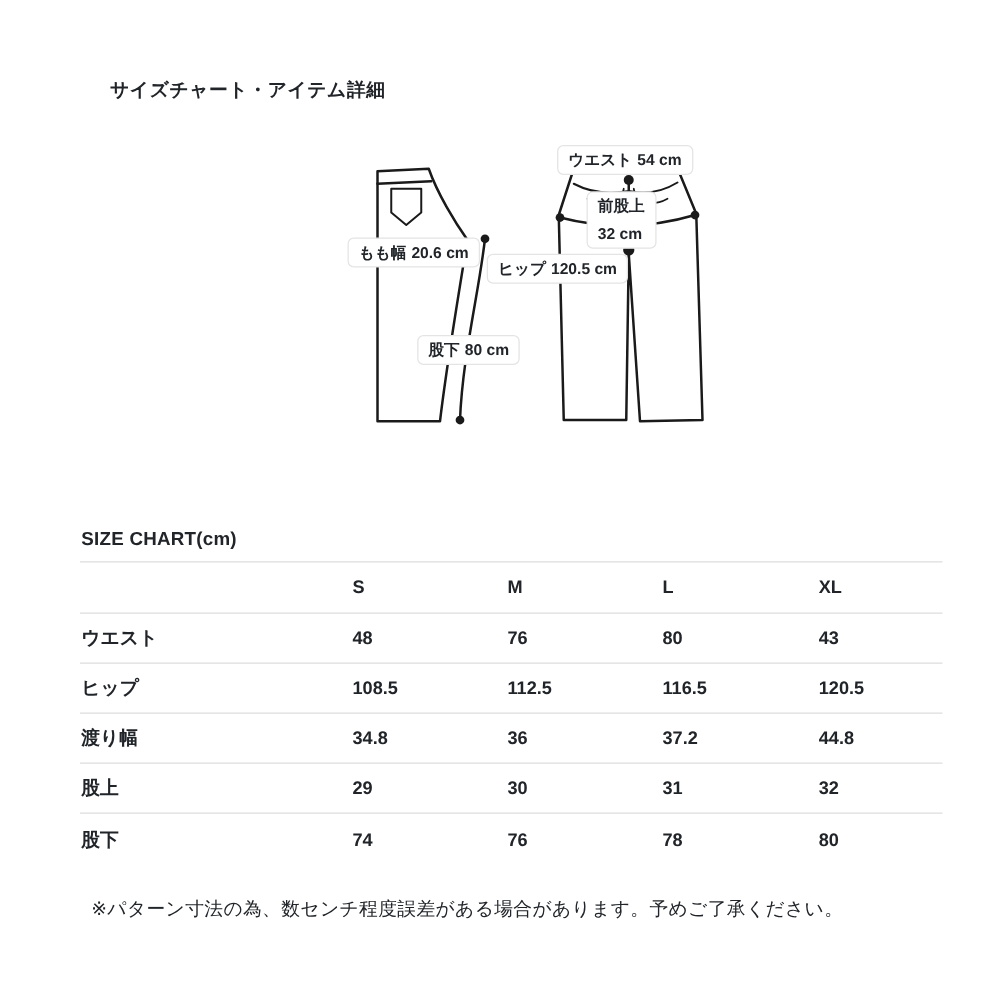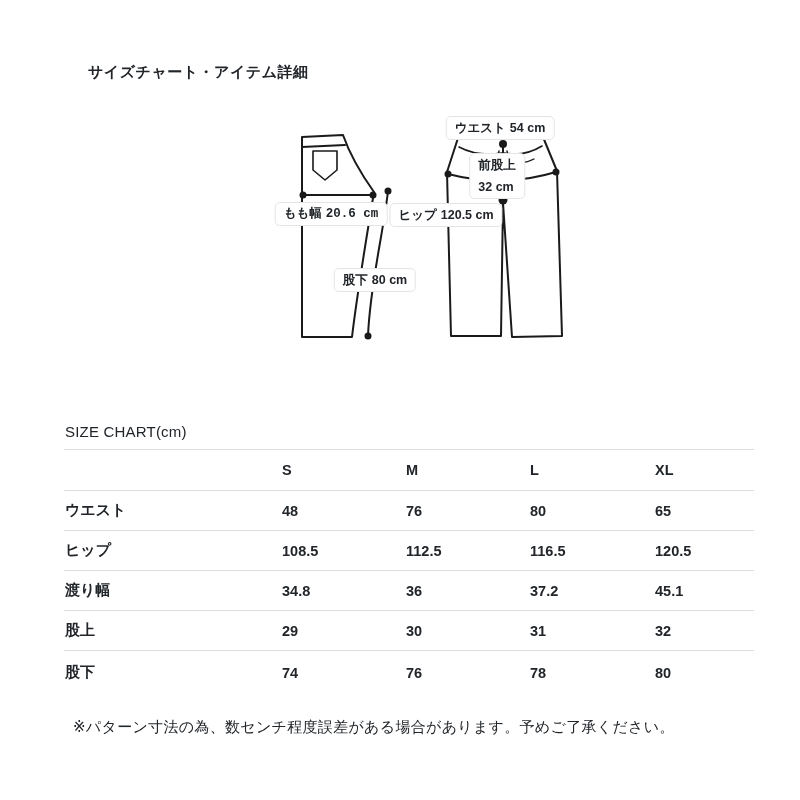--- a/index.html
+++ b/index.html
@@ -26,21 +26,21 @@
     background: #ffffff;
     border: 1px solid #e4e4e4;
     border-radius: 5px;
     padding: 2px 8px;
     display: inline-flex; gap: 4px; align-items: baseline;
     font-size: 12.5px; font-weight: 700; line-height: 1.45;
     color: #212529; white-space: nowrap;
   }
   .chart-title {
     position: absolute; left: 65px; top: 423px;
-    font-size: 15px; font-weight: 400; letter-spacing: 0.2px;
+    font-size: 15px; font-weight: 700; letter-spacing: 0.2px;
   }
   .size-table {
     position: absolute; left: 64px; top: 449px; width: 690px;
     border-top: 1px solid #dddddd;
   }
   .trow {
     display: grid;
     grid-template-columns: 217px 124px 124px 125px 1fr;
     align-items: center;
     height: 39px;
@@ -102,21 +102,21 @@
   </svg>
 
   <div class="chip" style="left:500px; top:116px;">
     <span>ウエスト</span>
     <span>54 cm</span>
   </div>
   <div class="chip" style="left:497px; top:153px;flex-direction:column;">
     <span>前股上</span>
     <span>32 cm</span>
   </div>
-  <div class="chip" style="left:331px; top:202px;font-family:Liberation Mono, monospace;">
+  <div class="chip" style="left:331px; top:190px;">
     <span>もも幅</span>
     <span>20.6 cm</span>
   </div>
   <div class="chip" style="left:446px; top:203px;">
     <span>ヒップ</span>
     <span>120.5 cm</span>
   </div>
   <div class="chip" style="left:375px; top:268px;">
     <span>股下</span>
     <span>80 cm</span>
@@ -130,35 +130,35 @@
       <div class="tcell">S</div>
       <div class="tcell">M</div>
       <div class="tcell">L</div>
       <div class="tcell">XL</div>
     </div>
     <div class="trow">
       <div class="tcell label">ウエスト</div>
       <div class="tcell">48</div>
       <div class="tcell">76</div>
       <div class="tcell">80</div>
-      <div class="tcell">65</div>
+      <div class="tcell">43</div>
     </div>
     <div class="trow">
       <div class="tcell label">ヒップ</div>
       <div class="tcell">108.5</div>
       <div class="tcell">112.5</div>
       <div class="tcell">116.5</div>
       <div class="tcell">120.5</div>
     </div>
     <div class="trow">
       <div class="tcell label">渡り幅</div>
       <div class="tcell">34.8</div>
       <div class="tcell">36</div>
       <div class="tcell">37.2</div>
-      <div class="tcell">45.1</div>
+      <div class="tcell">44.8</div>
     </div>
     <div class="trow">
       <div class="tcell label">股上</div>
       <div class="tcell">29</div>
       <div class="tcell">30</div>
       <div class="tcell">31</div>
       <div class="tcell">32</div>
     </div>
     <div class="trow last">
       <div class="tcell label">股下</div>

